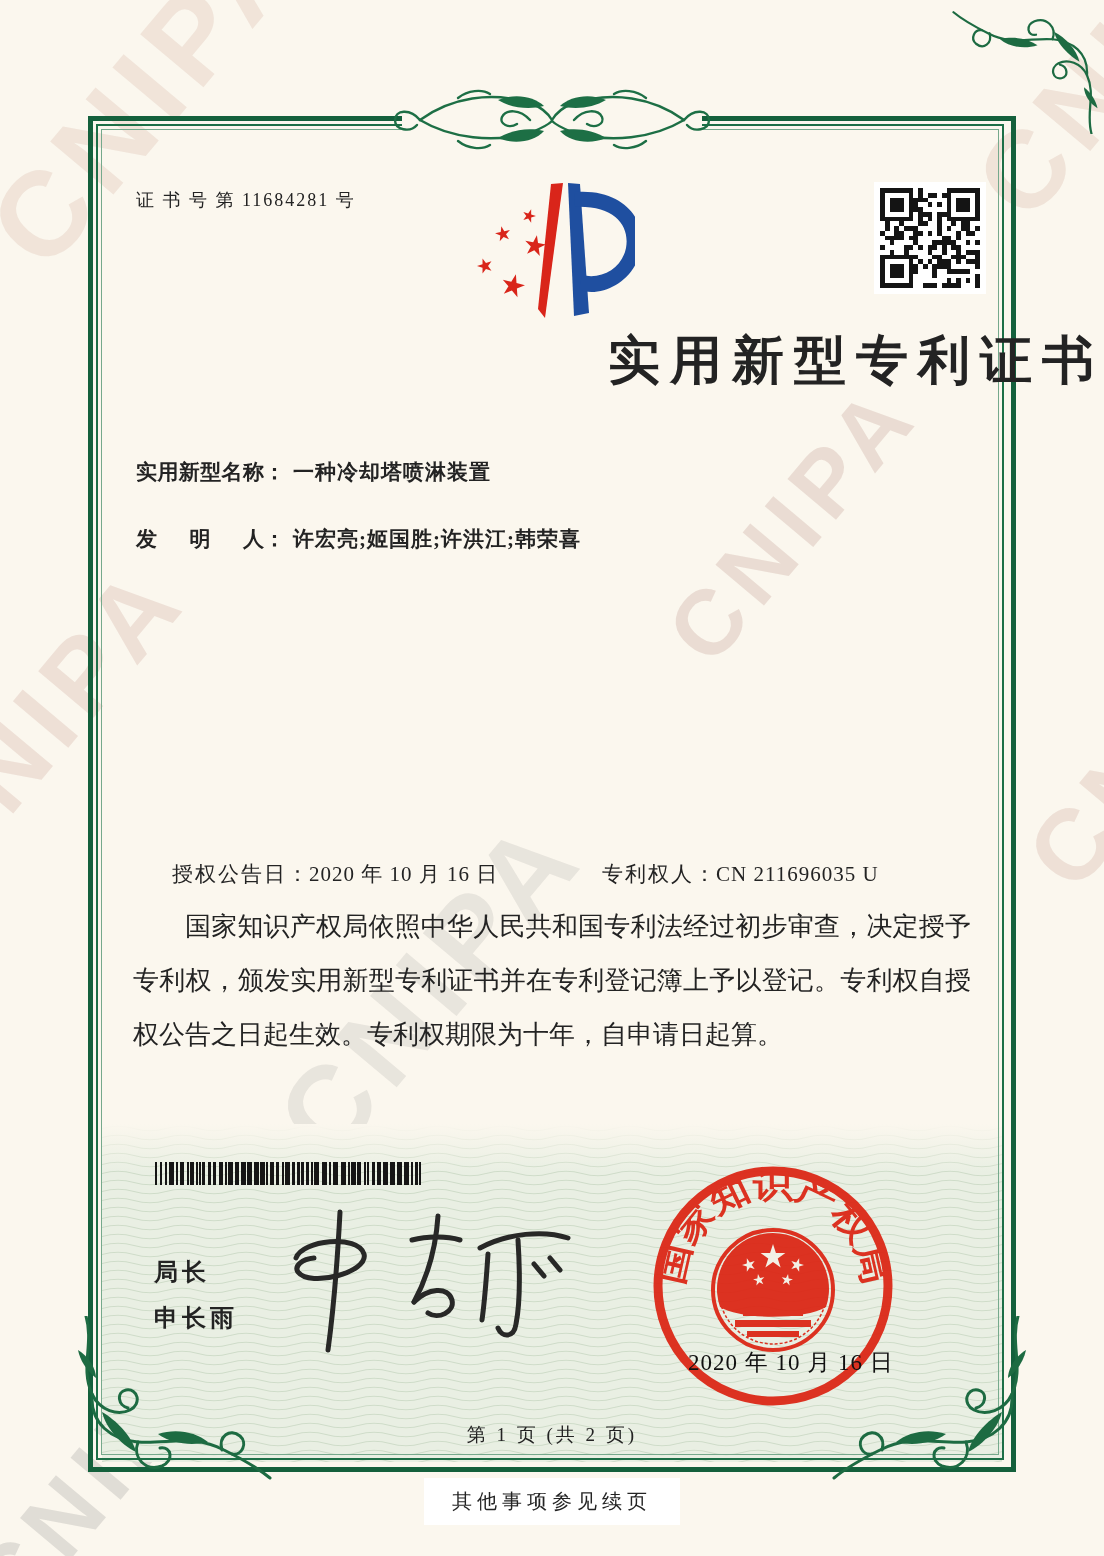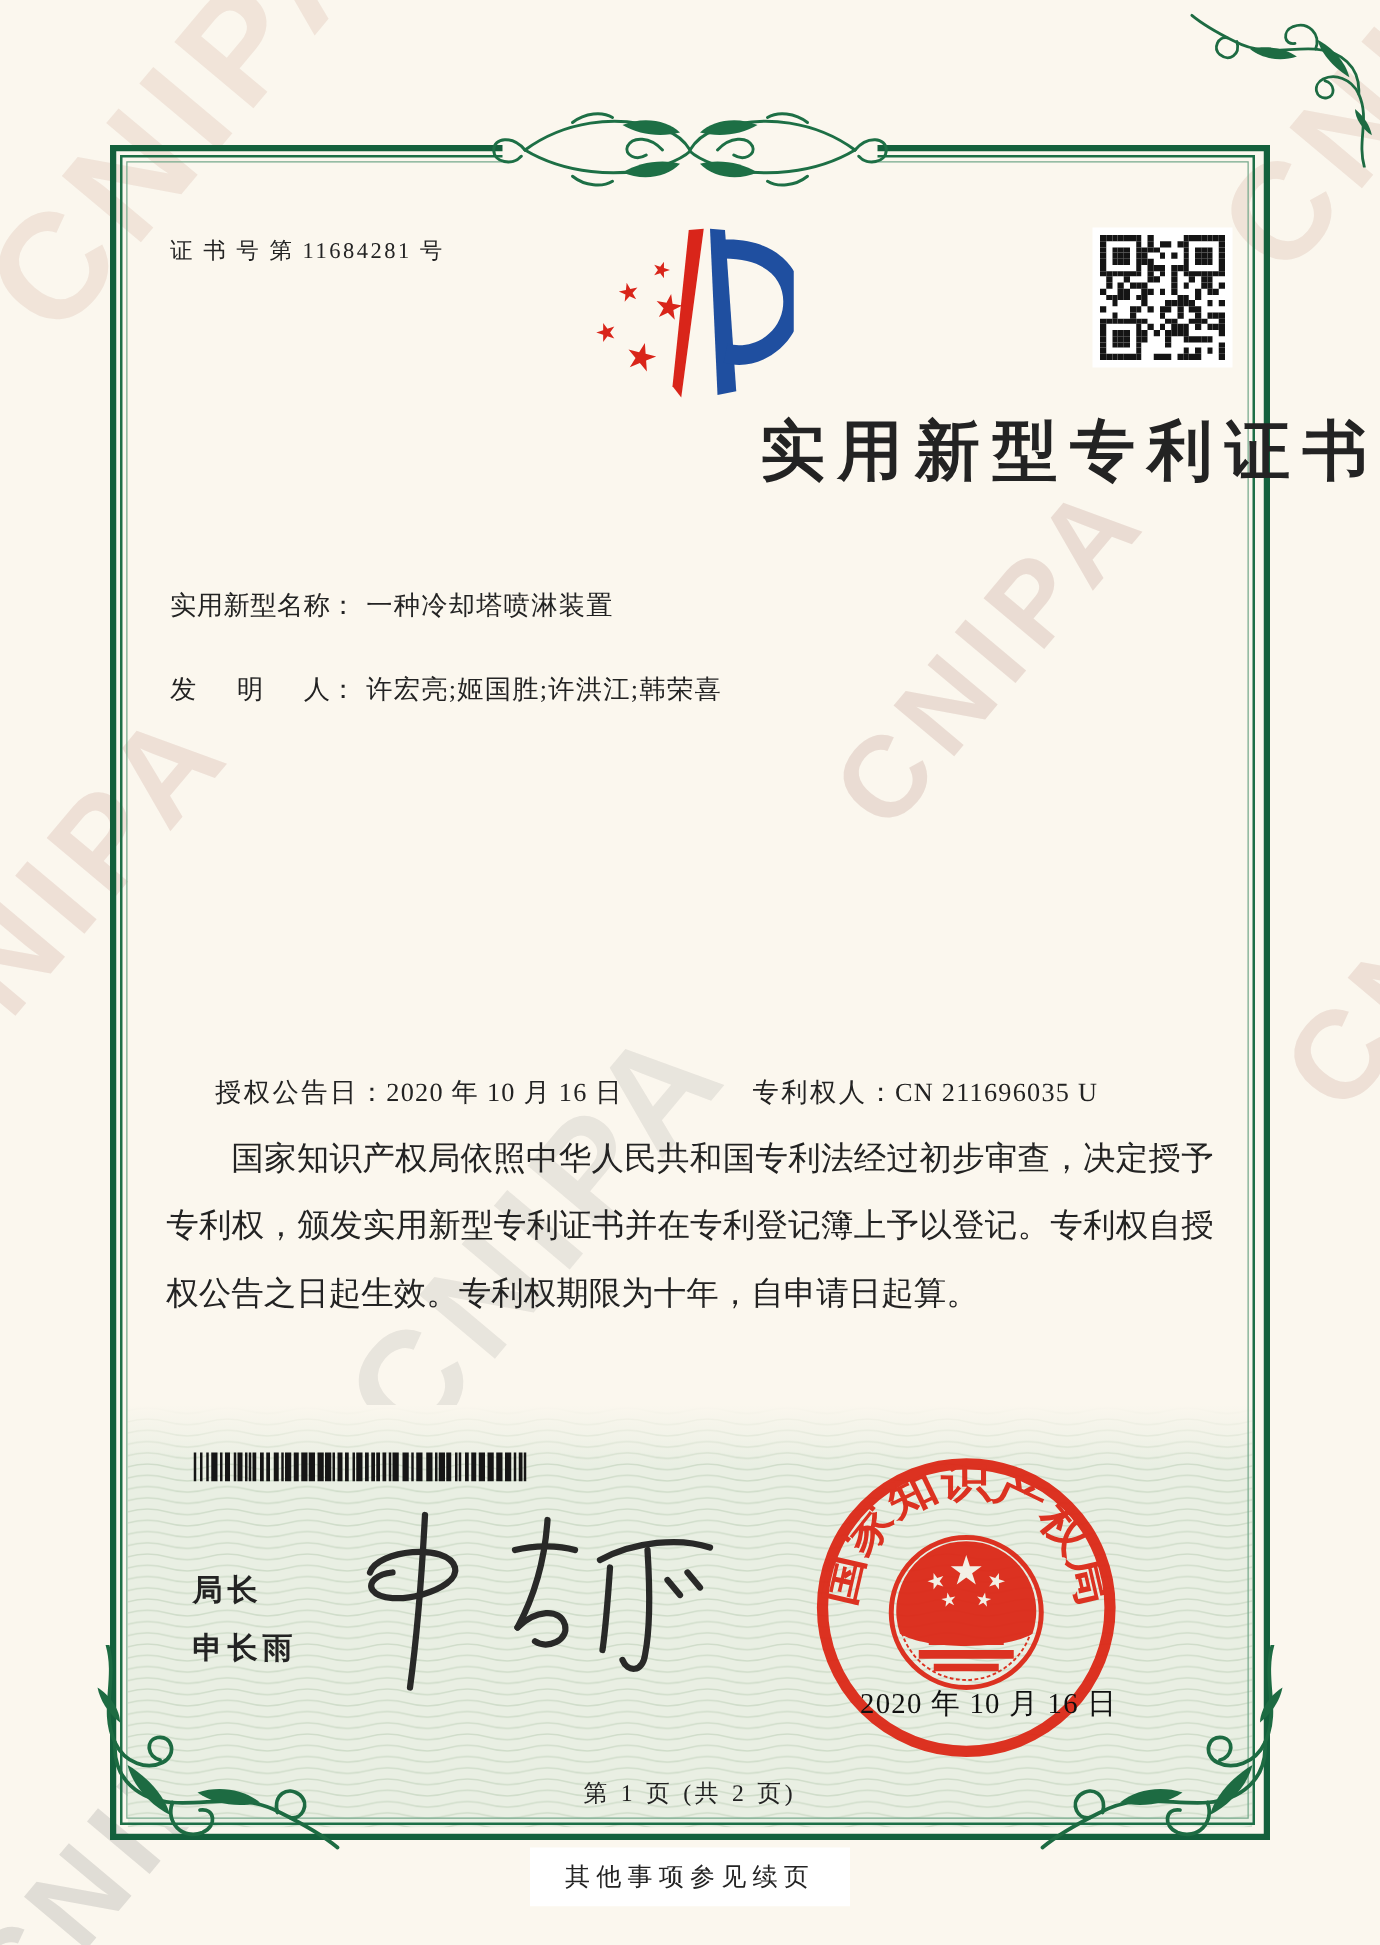--- a/index.html
+++ b/index.html
@@ -16,21 +16,21 @@
   
   .cert-no{left:136px;top:188px;font-size:18px;letter-spacing:2px;}
   .title{left:13px;right:0;top:326px;text-align:right;font-size:52px;font-weight:700;letter-spacing:10px;}
   
   .qr{left:874px;top:182px;width:112px;height:112px;background:#fff;padding:6px;box-sizing:border-box;}
   .qr-modules{display:grid;grid-template-columns:repeat(21,1fr);grid-template-rows:repeat(21,1fr);
       width:100px;height:100px;}
   .qm{background:transparent;}
   .qm.d{background:#141414;}
   
-  .fields{left:136px;top:470px;width:840px;}
+  .fields{left:136px;top:458px;width:840px;font-weight:bold;}
   .frow{height:30px;margin-bottom:37px;font-size:21px;white-space:nowrap;}
   .flabel{display:inline-block;width:128px;text-align:justify;text-align-last:justify;vertical-align:bottom;}
   .fcolon{display:inline-block;margin:0 8px 0 0;}
   .fval{letter-spacing:1px;}
   .grant{left:0;top:860px;width:1104px;font-size:21px;}
   .grant .g1{position:absolute;left:136px;letter-spacing:1px;white-space:nowrap;}
   .grant .g2{position:absolute;left:566px;letter-spacing:1px;white-space:nowrap;}
   .glabel{letter-spacing:2px;margin-left:36px;}
   
   .bodytext{left:133px;top:900px;width:838px;font-size:26px;line-height:2.08;text-align:justify;}

